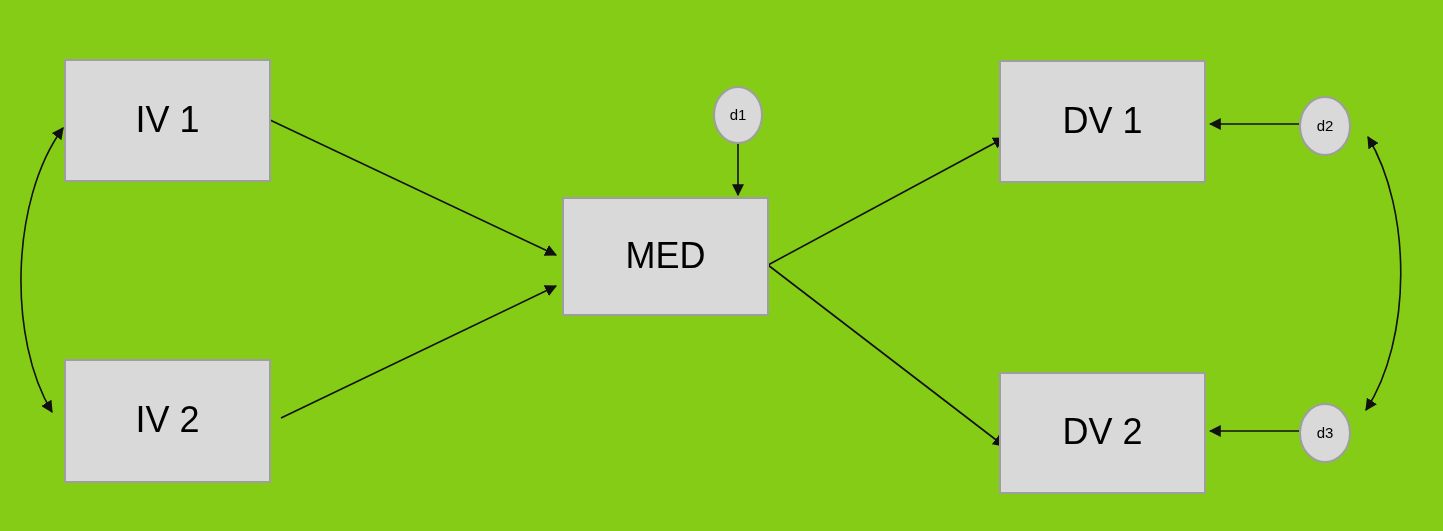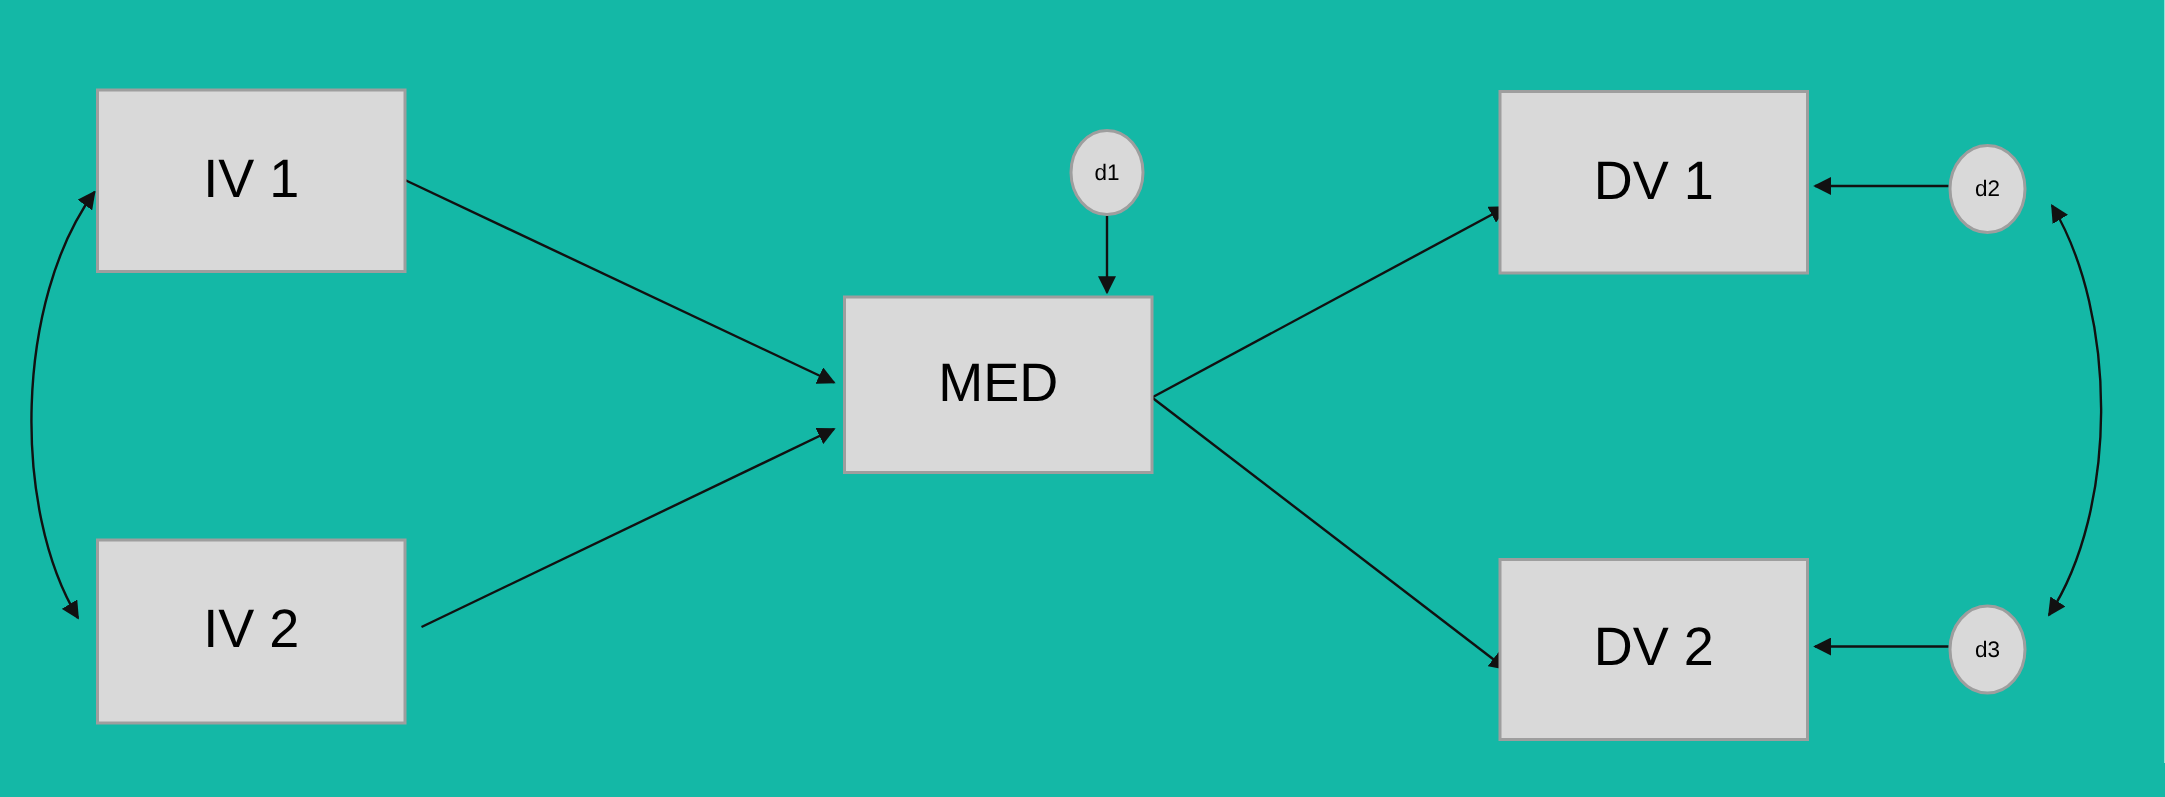--- a/index.html
+++ b/index.html
@@ -7,21 +7,21 @@
     padding: 0;
     background: #ffffff;
   }
   body {
     font-family: "Liberation Sans", sans-serif;
   }
   #diagram-canvas {
     position: relative;
     width: 1443px;
     height: 531px;
-    background: #14b8a6;
+    background: #84cc16;
     overflow: hidden;
   }
   #diagram-svg {
     position: absolute;
     top: 0;
     left: 0;
     width: 1443px;
     height: 531px;
   }
   .node-box {

